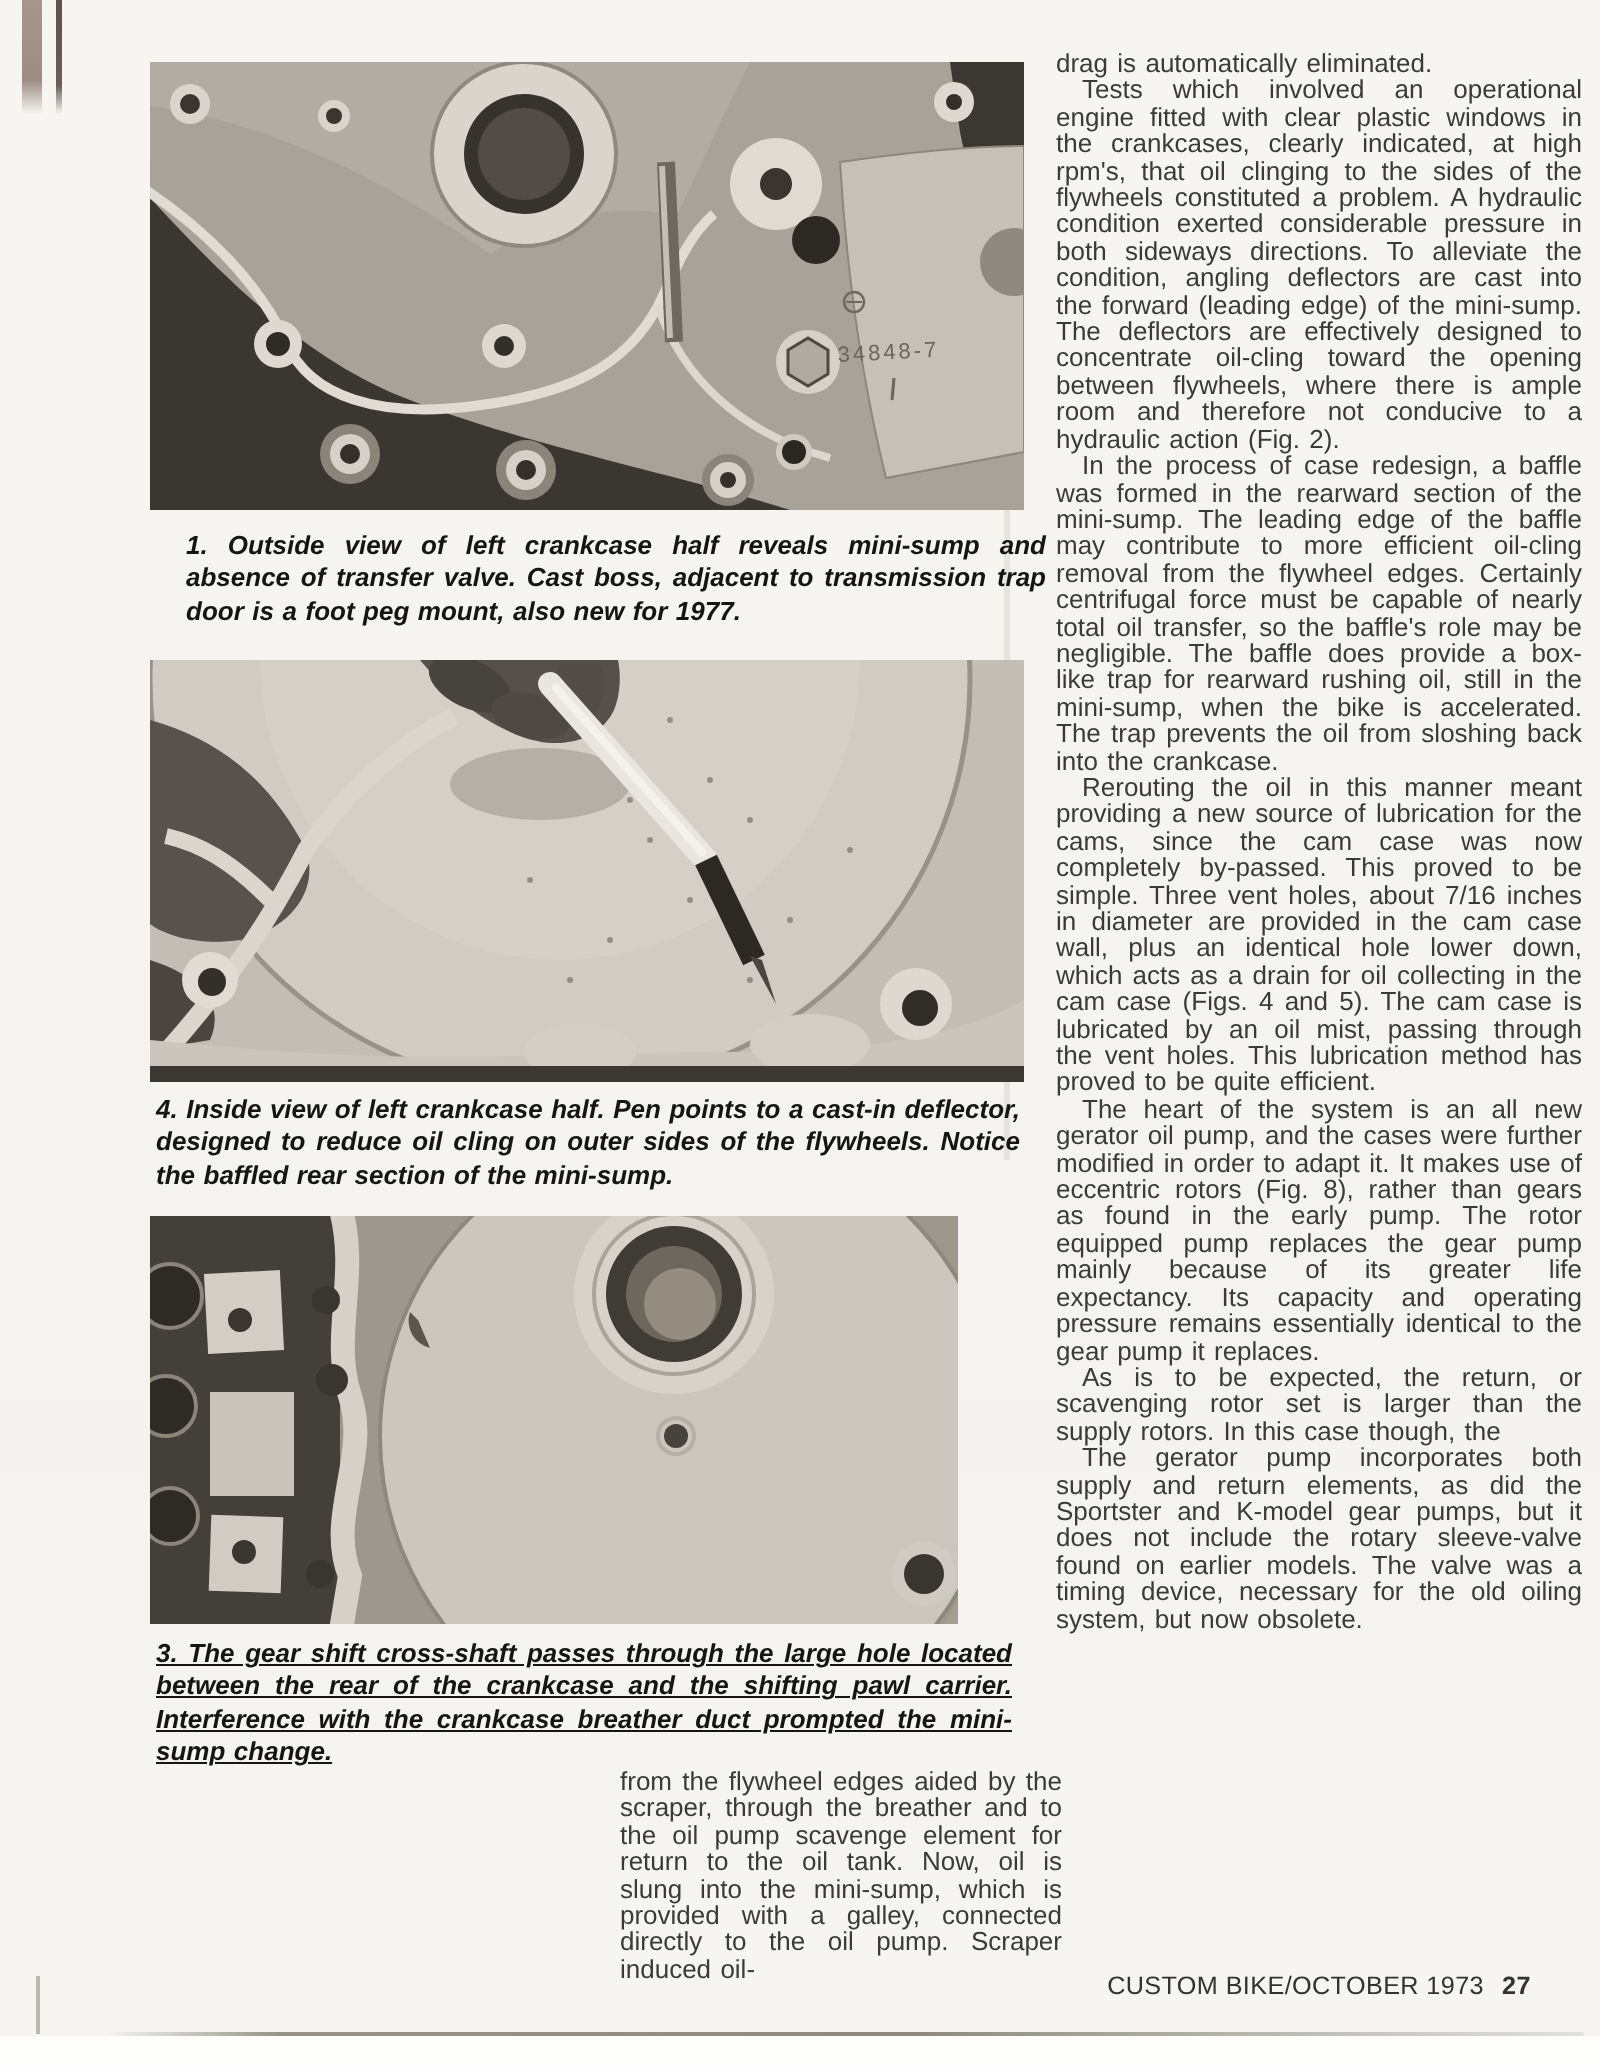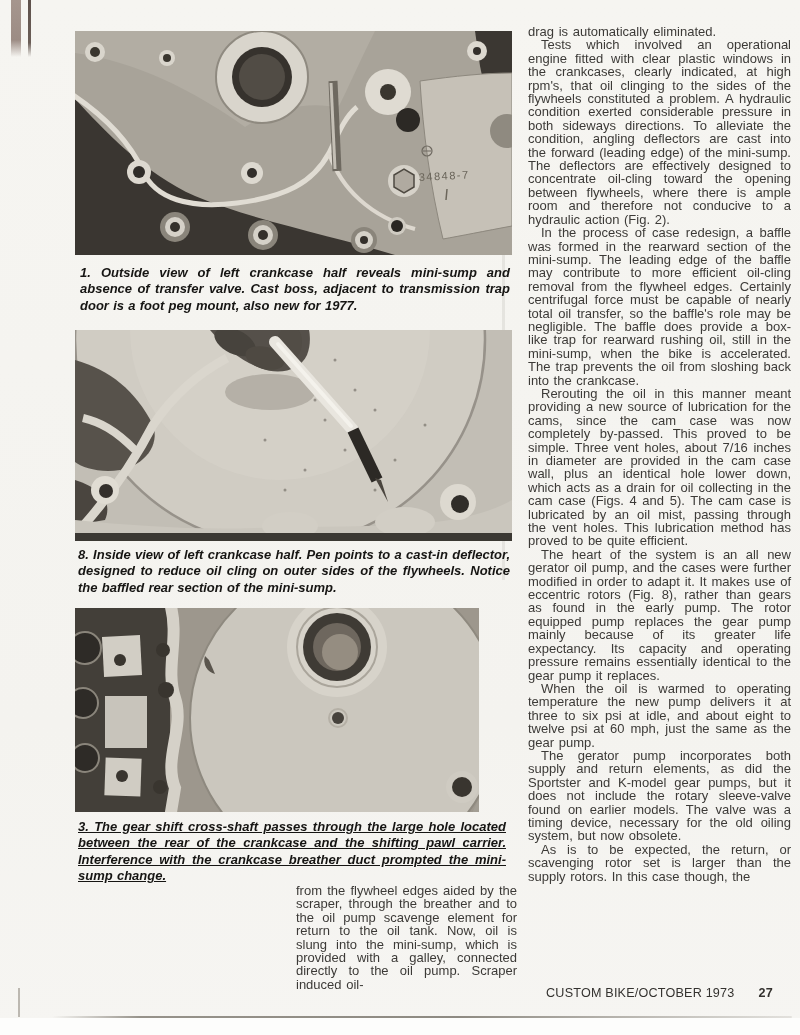--- a/index.html
+++ b/index.html
@@ -21,31 +21,31 @@
   .body-text p.ind{text-indent:13px;}
 
   .caption{position:absolute;font-weight:bold;font-style:italic;font-size:13px;line-height:16.4px;
         color:#161513;text-align:justify;word-spacing:.05em;}
   .caption p{margin:0;}
 
   .photo{position:absolute;overflow:hidden;background:#8f8a80;}
   .photo svg{display:block;}
 
   #photo-1{left:75px;top:31px;width:437px;height:224px;}
-  #caption-1{left:80px;top:265px;width:430px;}
+  #caption-1{left:93px;top:265px;width:430px;}
   #photo-2{left:75px;top:330px;width:437px;height:211px;}
   #caption-2{left:78px;top:547px;width:432px;}
   #photo-3{left:75px;top:608px;width:404px;height:204px;}
   #caption-3{left:78px;top:819px;width:428px;text-decoration:underline;}
   #bottom-left-col{position:absolute;left:60px;top:884px;width:229px;}
-  #bottom-right-col{position:absolute;left:296px;top:884px;width:221px;}
+  #bottom-right-col{position:absolute;left:310px;top:884px;width:221px;}
   #right-col{position:absolute;left:528px;top:25px;width:263px;}
   #footer{position:absolute;left:528px;top:986px;width:263px;text-align:center;
         font-size:12.6px;color:#34322f;letter-spacing:.2px;white-space:nowrap;}
-  #footer .pagenum{font-weight:bold;padding-left:24px;}
+  #footer .pagenum{font-weight:bold;padding-left:9px;}
 </style>
 </head>
 <body>
 
 <div class="page">
 
   <div class="regmark-a"></div>
   <div class="regmark-b"></div>
   <div class="gutter-smudge"></div>
 
@@ -138,21 +138,21 @@
           <circle cx="350" cy="95" r="1.5"></circle>
           <circle cx="240" cy="70" r="1.5"></circle>
         <circle cx="210" cy="160" r="1.5"></circle>
           <circle cx="300" cy="160" r="1.5"></circle>
           <circle cx="260" cy="30" r="1.5"></circle>
       </g>
     </svg>
   </figure>
 
   <div class="caption" id="caption-2">
-    <p>8. Inside view of left crankcase half. Pen points to a cast-in deflector, designed to reduce oil cling on outer sides of the flywheels. Notice the baffled rear section of the mini-sump.</p>
+    <p>4. Inside view of left crankcase half. Pen points to a cast-in deflector, designed to reduce oil cling on outer sides of the flywheels. Notice the baffled rear section of the mini-sump.</p>
   </div>
 
   <figure class="photo" id="photo-3" style="margin:0;">
     <svg width="404" height="204" viewBox="0 0 404 204">
       <rect width="404" height="204" fill="#9d978d"></rect>
       <circle cx="270" cy="110" r="155" fill="#cbc7be" stroke="#8e897f" stroke-width="2"></circle>
       <path d="M140,230 A155,155 0 0 0 404,190 L404,204 L140,204 Z" fill="#a39e94"></path>
       <rect x="0" y="0" width="95" height="204" fill="#433f39"></rect>
       <circle cx="10" cy="40" r="16" fill="#2e2b27" stroke="#8a857b" stroke-width="2"></circle>
       <circle cx="8" cy="95" r="15" fill="#2e2b27" stroke="#8a857b" stroke-width="2"></circle>
@@ -188,23 +188,22 @@
   <div class="body-text" id="bottom-right-col">
     <p>from the flywheel edges aided by the scraper, through the breather and to the oil pump scavenge element for return to the oil tank. Now, oil is slung into the mini-sump, which is provided with a galley, connected directly to the oil pump. Scraper induced oil-</p>
   </div>
 
   <div class="body-text" id="right-col">
     <p>drag is automatically eliminated.</p>
     <p class="ind">Tests which involved an operational engine fitted with clear plastic windows in the crankcases, clearly indicated, at high rpm's, that oil clinging to the sides of the flywheels constituted a problem. A hydraulic condition exerted considerable pressure in both sideways directions. To alleviate the condition, angling deflectors are cast into the forward (leading edge) of the mini-sump. The deflectors are effectively designed to concentrate oil-cling toward the opening between flywheels, where there is ample room and therefore not conducive to a hydraulic action (Fig. 2).</p>
     <p class="ind">In the process of case redesign, a baffle was formed in the rearward section of the mini-sump. The leading edge of the baffle may contribute to more efficient oil-cling removal from the flywheel edges. Certainly centrifugal force must be capable of nearly total oil transfer, so the baffle's role may be negligible. The baffle does provide a box-like trap for rearward rushing oil, still in the mini-sump, when the bike is accelerated. The trap prevents the oil from sloshing back into the crankcase.</p>
     <p class="ind">Rerouting the oil in this manner meant providing a new source of lubrication for the cams, since the cam case was now completely by-passed. This proved to be simple. Three vent holes, about 7/16 inches in diameter are provided in the cam case wall, plus an identical hole lower down, which acts as a drain for oil collecting in the cam case (Figs. 4 and 5). The cam case is lubricated by an oil mist, passing through the vent holes. This lubrication method has proved to be quite efficient.</p>
     <p class="ind">The heart of the system is an all new gerator oil pump, and the cases were further modified in order to adapt it. It makes use of eccentric rotors (Fig. 8), rather than gears as found in the early pump. The rotor equipped pump replaces the gear pump mainly because of its greater life expectancy. Its capacity and operating pressure remains essentially identical to the gear pump it replaces.</p>
-    <p class="ind">When the oil is warmed to operating temperature the new pump delivers it at three to six psi at idle, and about eight to twelve psi at 60 mph, just the same as the gear pump.</p>
+    <p class="ind">As is to be expected, the return, or scavenging rotor set is larger than the supply rotors. In this case though, the</p>
     <p class="ind">The gerator pump incorporates both supply and return elements, as did the Sportster and K-model gear pumps, but it does not include the rotary sleeve-valve found on earlier models. The valve was a timing device, necessary for the old oiling system, but now obsolete.</p>
-    <p class="ind">As is to be expected, the return, or scavenging rotor set is larger than the supply rotors. In this case though, the</p>
   </div>
 
   <div id="footer">
     <span>CUSTOM BIKE/OCTOBER 1973</span><span class="pagenum">27</span>
   </div>
 
   <div class="edge-tick"></div>
   <div class="bottom-rule"></div>
   <div class="below-edge"></div>
 

